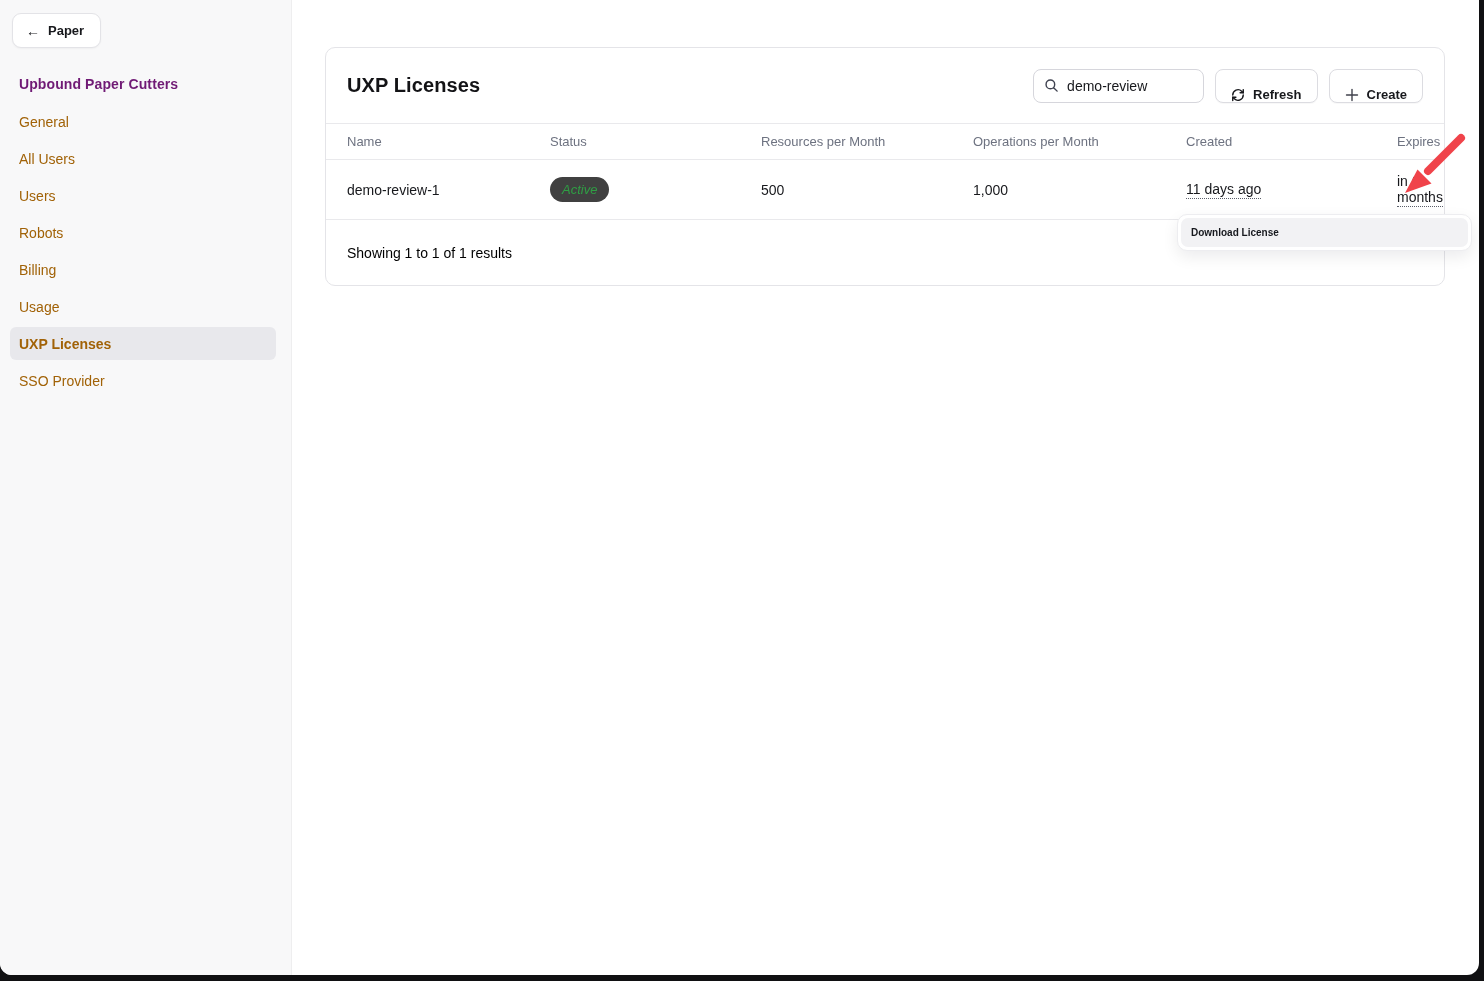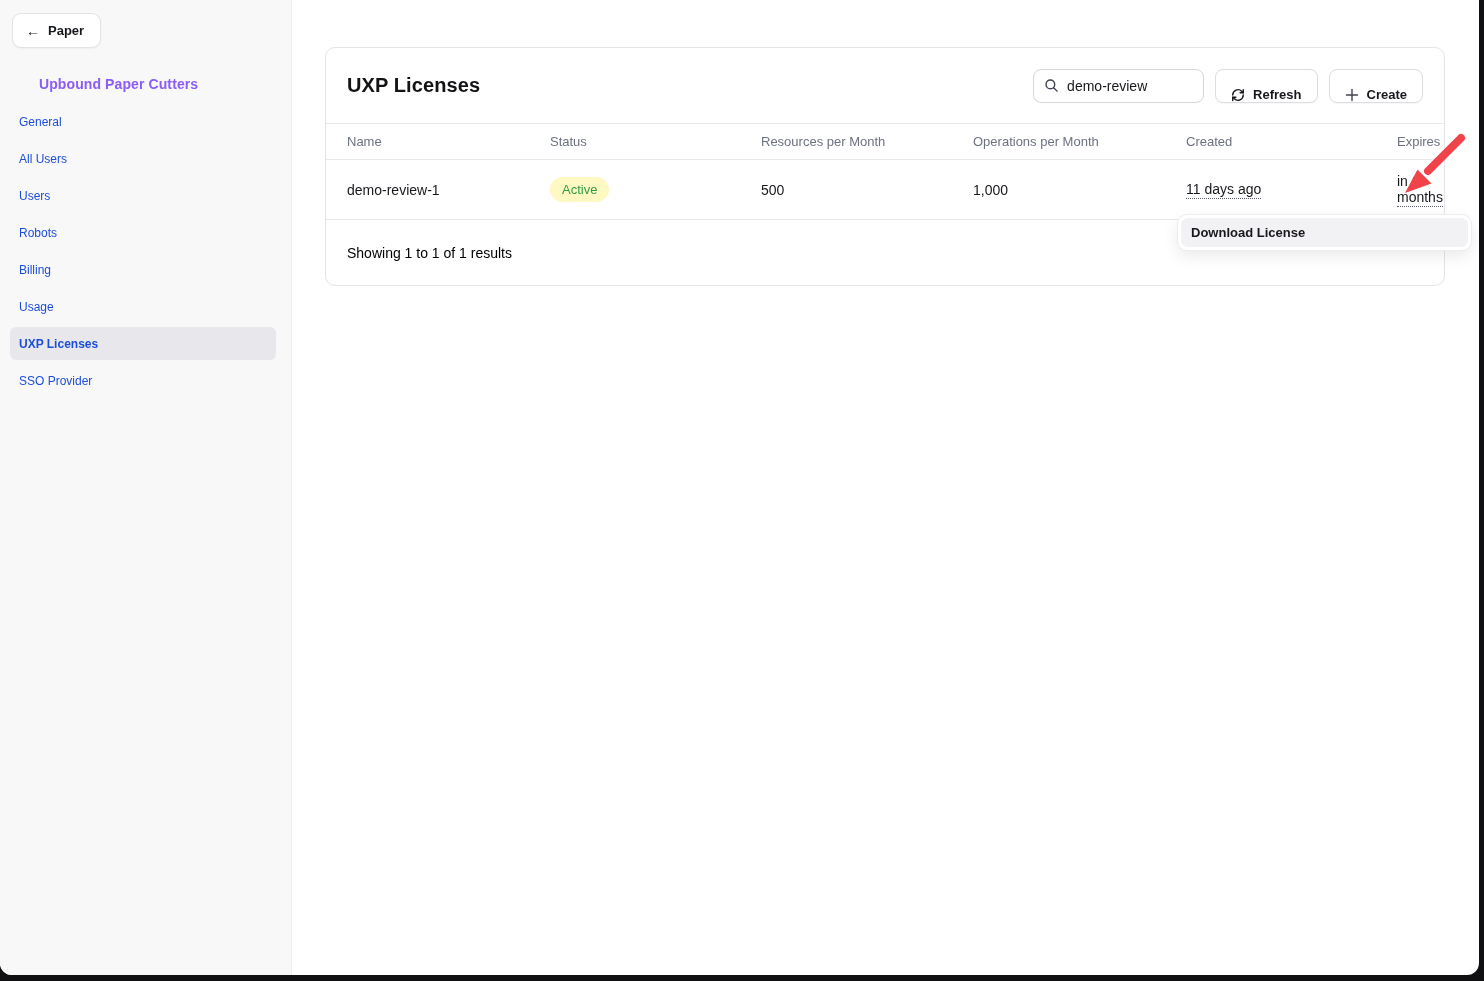--- a/index.html
+++ b/index.html
@@ -51,39 +51,38 @@
     font-weight: 700;
     color: #17181c;
     cursor: pointer;
   }
   .back-arrow { font-size: 14px; font-weight: 400; line-height: 1; color: #17181c; }
   .org-title {
     position: absolute;
     left: 19px; top: 76px;
     font-size: 14px;
     font-weight: 700;
-    color: #8b5cf6;
+    color: #701a75;
     letter-spacing: .1px;
-    margin-left: 20px;
   }
   .nav {
     position: absolute;
     left: 0; top: 105px; right: 0;
     padding: 0 15px 0 10px;
     list-style: none;
   }
   .nav-item {
     height: 33px;
     margin-bottom: 4px;
     display: flex;
     align-items: center;
     padding-left: 9px;
     border-radius: 6px;
-    font-size: 12px;
-    color: #1d4ed8;
+    font-size: 14px;
+    color: #a16207;
     cursor: pointer;
   }
   .nav-item.active {
     background: #e8e8ec;
     font-weight: 700;
   }
 
   
   .card {
     position: absolute;
@@ -215,21 +214,21 @@
     border-radius: 10px;
     box-shadow: 0 6px 16px rgba(16,16,20,0.08);
     z-index: 20;
   }
   .menu-item {
     height: 29px;
     display: flex;
     align-items: center;
     padding: 0 10px;
     border-radius: 7px;
-    font-size: 13px;
+    font-size: 10px;
     font-weight: 700;
     color: #16181d;
     cursor: pointer;
   }
 
   
   .annot-arrow {
     position: absolute;
     left: 1390px; top: 123px;
     z-index: 30;
@@ -296,21 +295,21 @@
         <div>Resources per Month</div>
         <div>Operations per Month</div>
         <div>Created</div>
         <div>Expires</div>
         <div></div>
       </div>
 
       <div class="trow t-grid">
         <div>demo-review-1</div>
         <div>
-          <span class="badge" style="background:#fef9c3;color:#2f9e44;">Active</span>
+          <span class="badge" style="background:#404040;color:#2f9e44;font-style:italic;">Active</span>
         </div>
         <div>500</div>
         <div>1,000</div>
         <div>
           <span class="u-dotted">11 days ago</span>
         </div>
         <div>
           <span class="u-dotted">in 6 months</span>
         </div>
         <div class="cell-actions">

